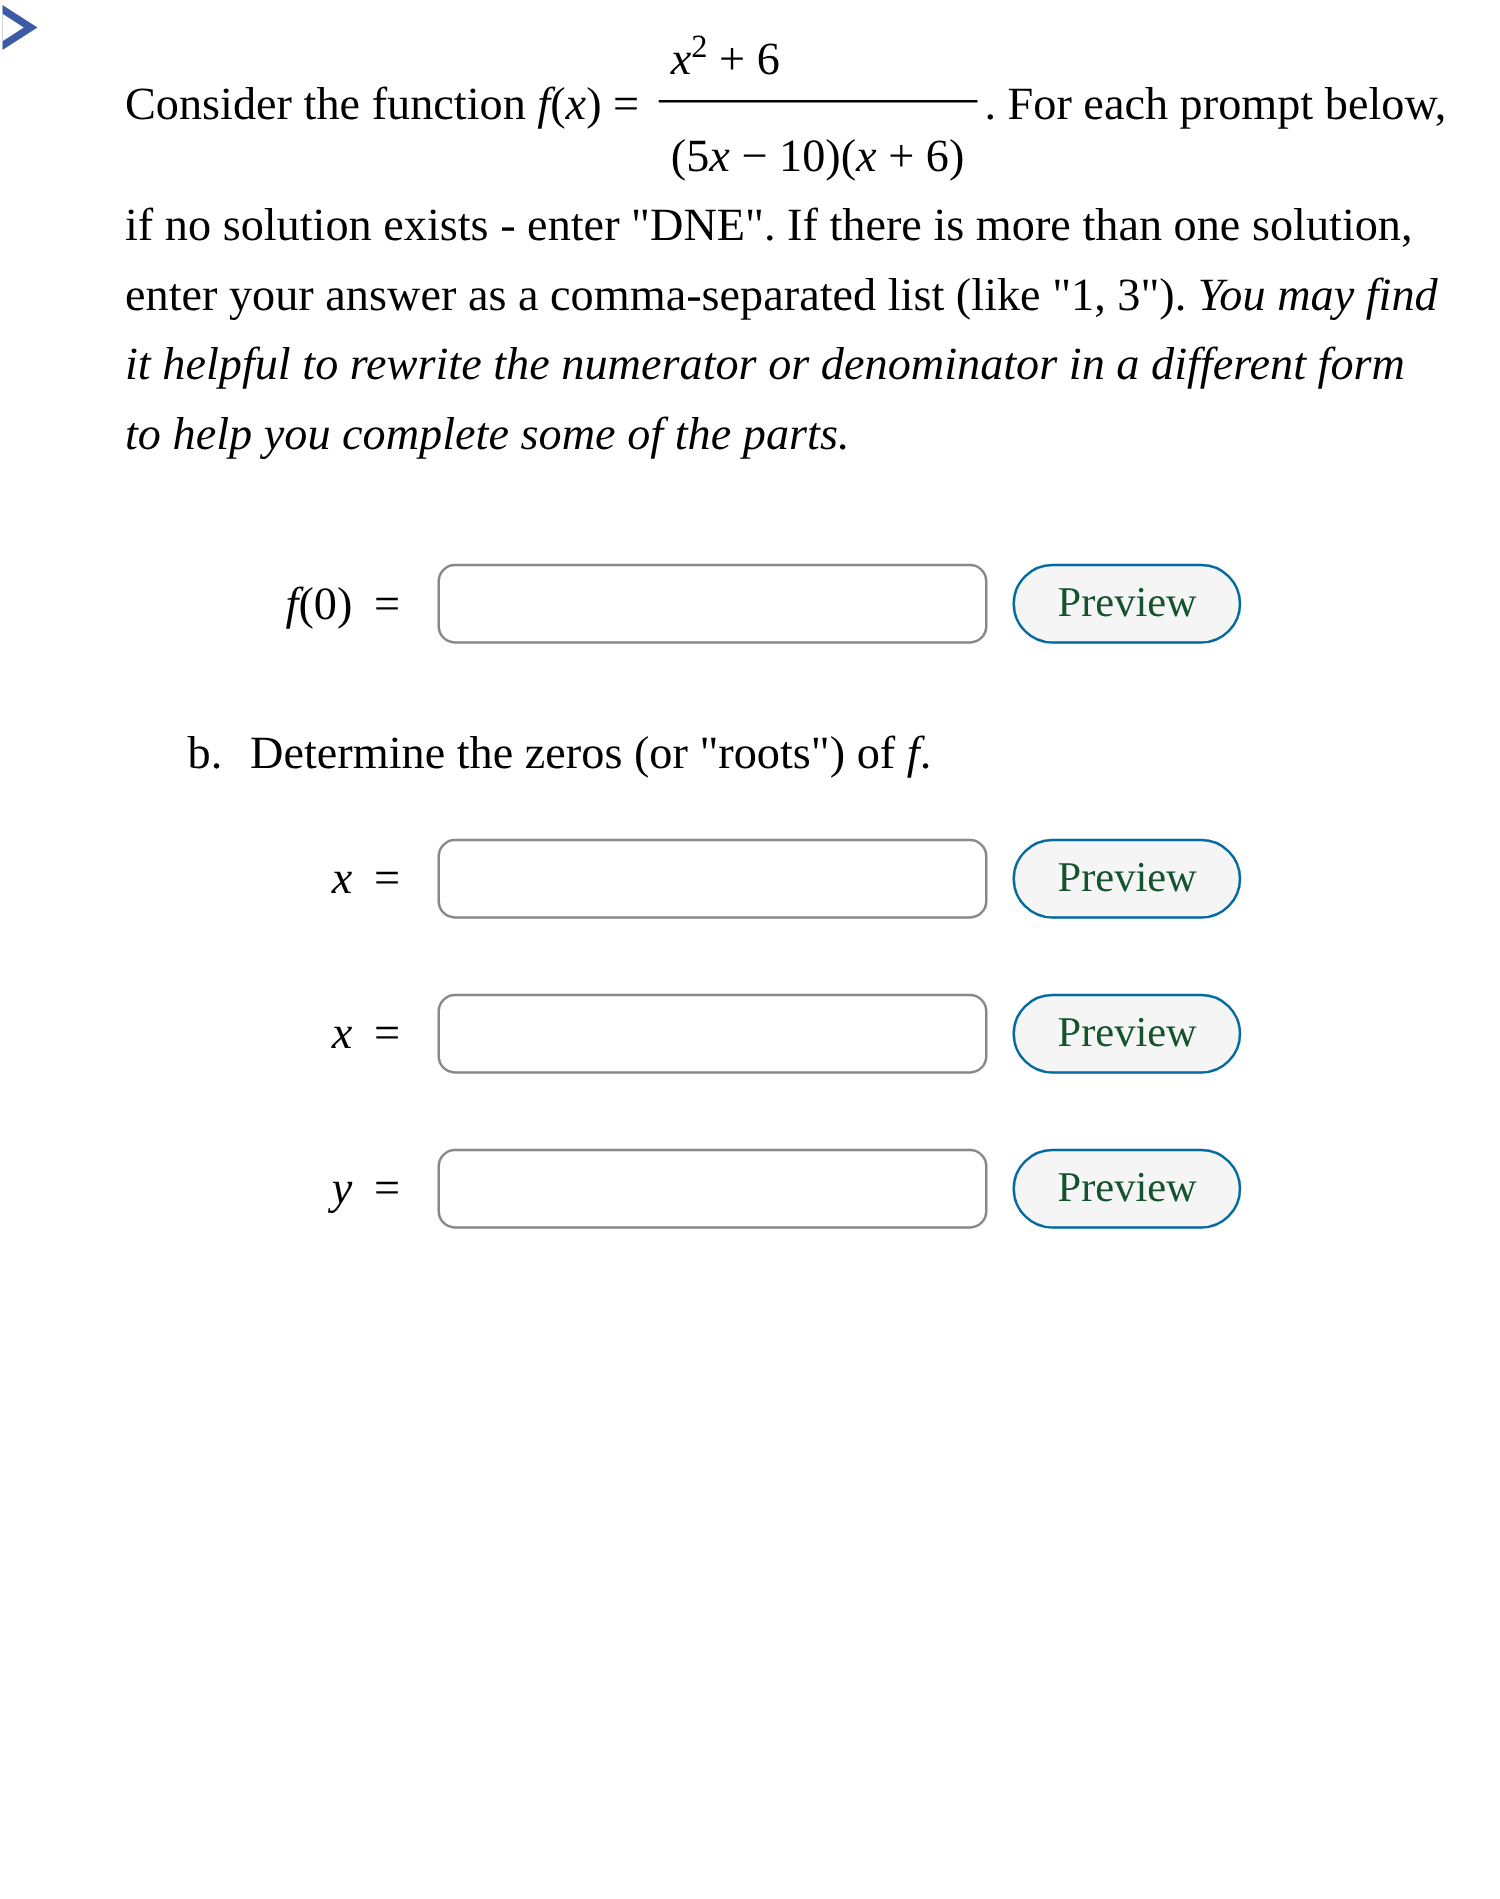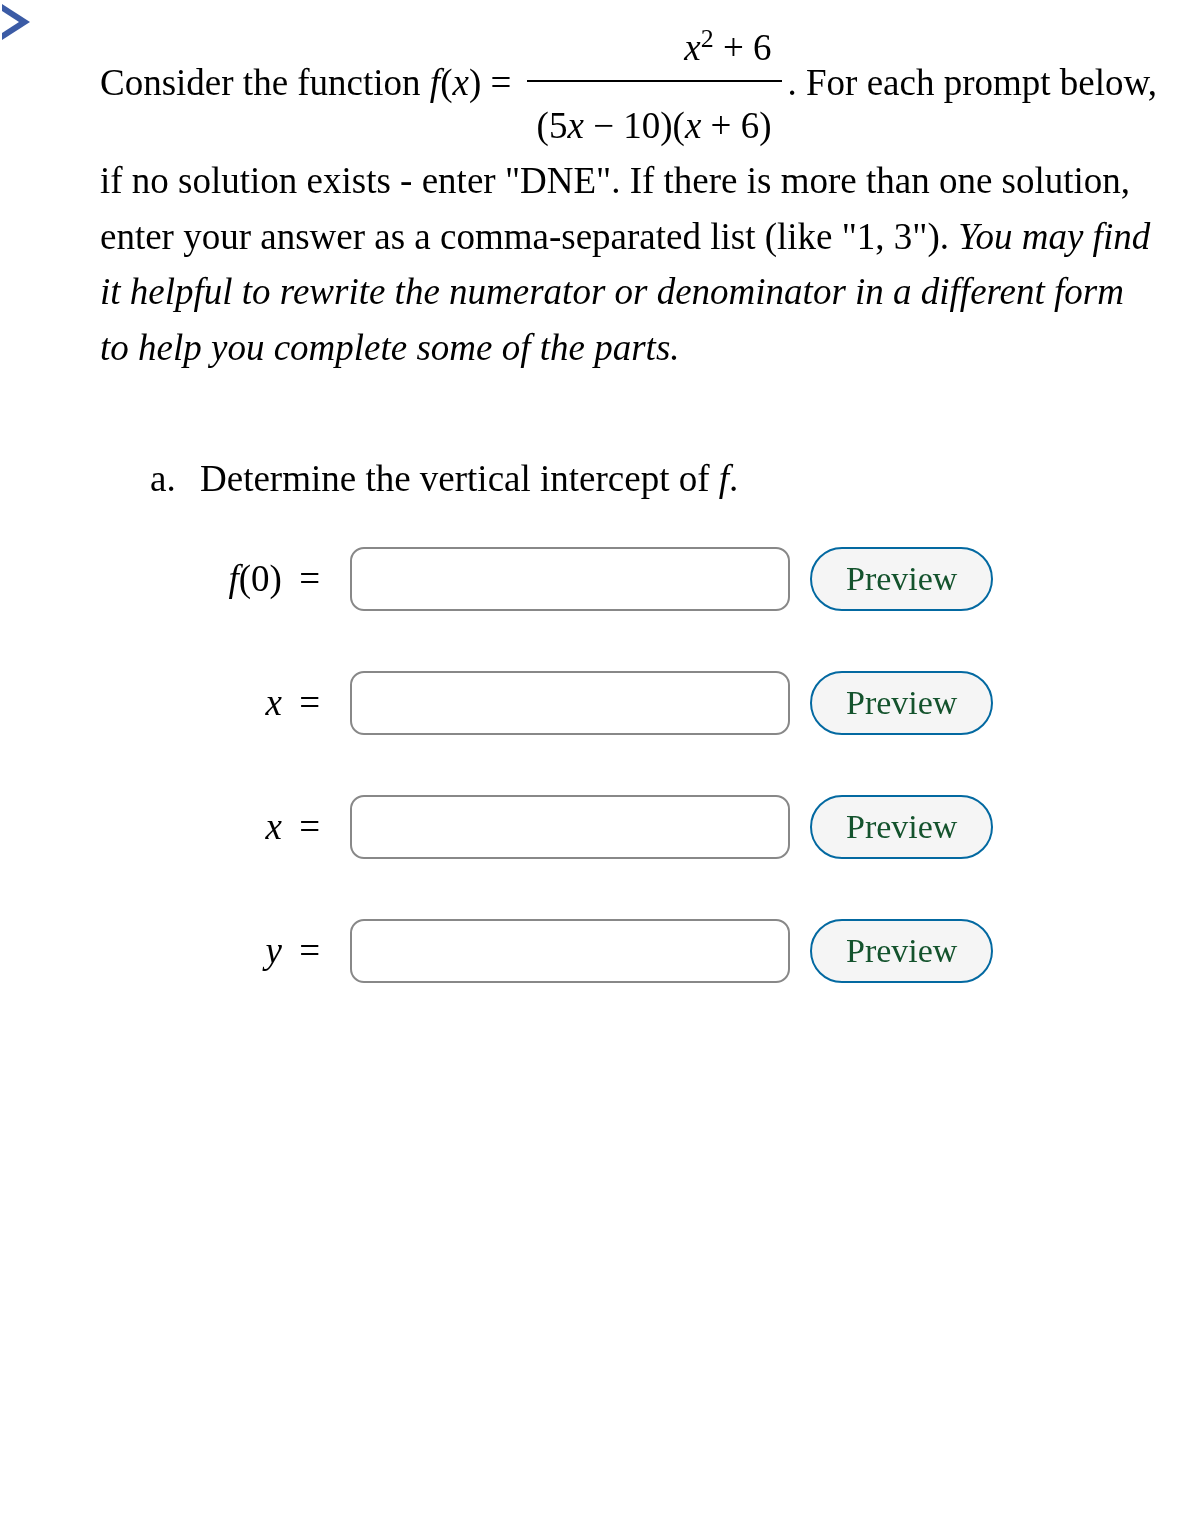--- a/index.html
+++ b/index.html
@@ -44,21 +44,21 @@
   .italic {
     font-style: italic;
   }
   .math-var {
     font-style: italic;
     font-family: Georgia, 'Times New Roman', serif;
   }
   .frac {
     display: inline-block;
     vertical-align: middle;
-    text-align: right;
+    text-align: left;
     margin: 0 6px;
   }
   .frac .num {
     display: block;
     padding: 0 10px 4px 10px;
   }
   .frac .den {
     display: block;
     border-top: 2px solid #000;
     padding: 16px 10px 0 10px;
@@ -132,33 +132,33 @@
 
 <div class="container">
 
   <div class="intro">
     <span>Consider the function </span><span class="math-var">f</span>(<span class="math-var">x</span>)<span> = </span><span class="frac"><span class="num"><span class="math-var">x</span><span class="sup">2</span><span> + 6</span></span><span class="den"><span>(5</span><span class="math-var">x</span><span> − 10)(</span><span class="math-var">x</span><span> + 6)</span></span></span><span>. For each prompt below, if no solution exists - enter "DNE". If there is more than one solution, enter your answer as a comma-separated list (like "1, 3"). </span><span class="italic">You may find it helpful to rewrite the numerator or denominator in a different form to help you complete some of the parts.</span>
   </div>
 
   <div class="prompts">
 
     <div class="prompt">
-      <div class="prompt-text">
-        <span class="prompt-letter">a.</span><span>Determine the vertical intercept of </span><span class="math-var">f</span><span>.</span>
-      </div>
       <div class="answer-row">
         <div class="answer-label">
           <span class="math-var">f</span><span style="font-style:normal">(0)</span><span class="eq"> =</span>
         </div>
         <input class="answer-input" type="text" style="">
         <button class="preview-btn">Preview</button>
       </div>
     </div>
 
     <div class="prompt">
+      <div class="prompt-text">
+        <span class="prompt-letter">b.</span><span>Determine the zeros (or "roots") of </span><span class="math-var">f</span><span>.</span>
+      </div>
       <div class="answer-row">
         <div class="answer-label">
           <span class="math-var">x</span><span class="eq"> =</span>
         </div>
         <input class="answer-input" type="text" style="">
         <button class="preview-btn">Preview</button>
       </div>
     </div>
 
     <div class="prompt">

